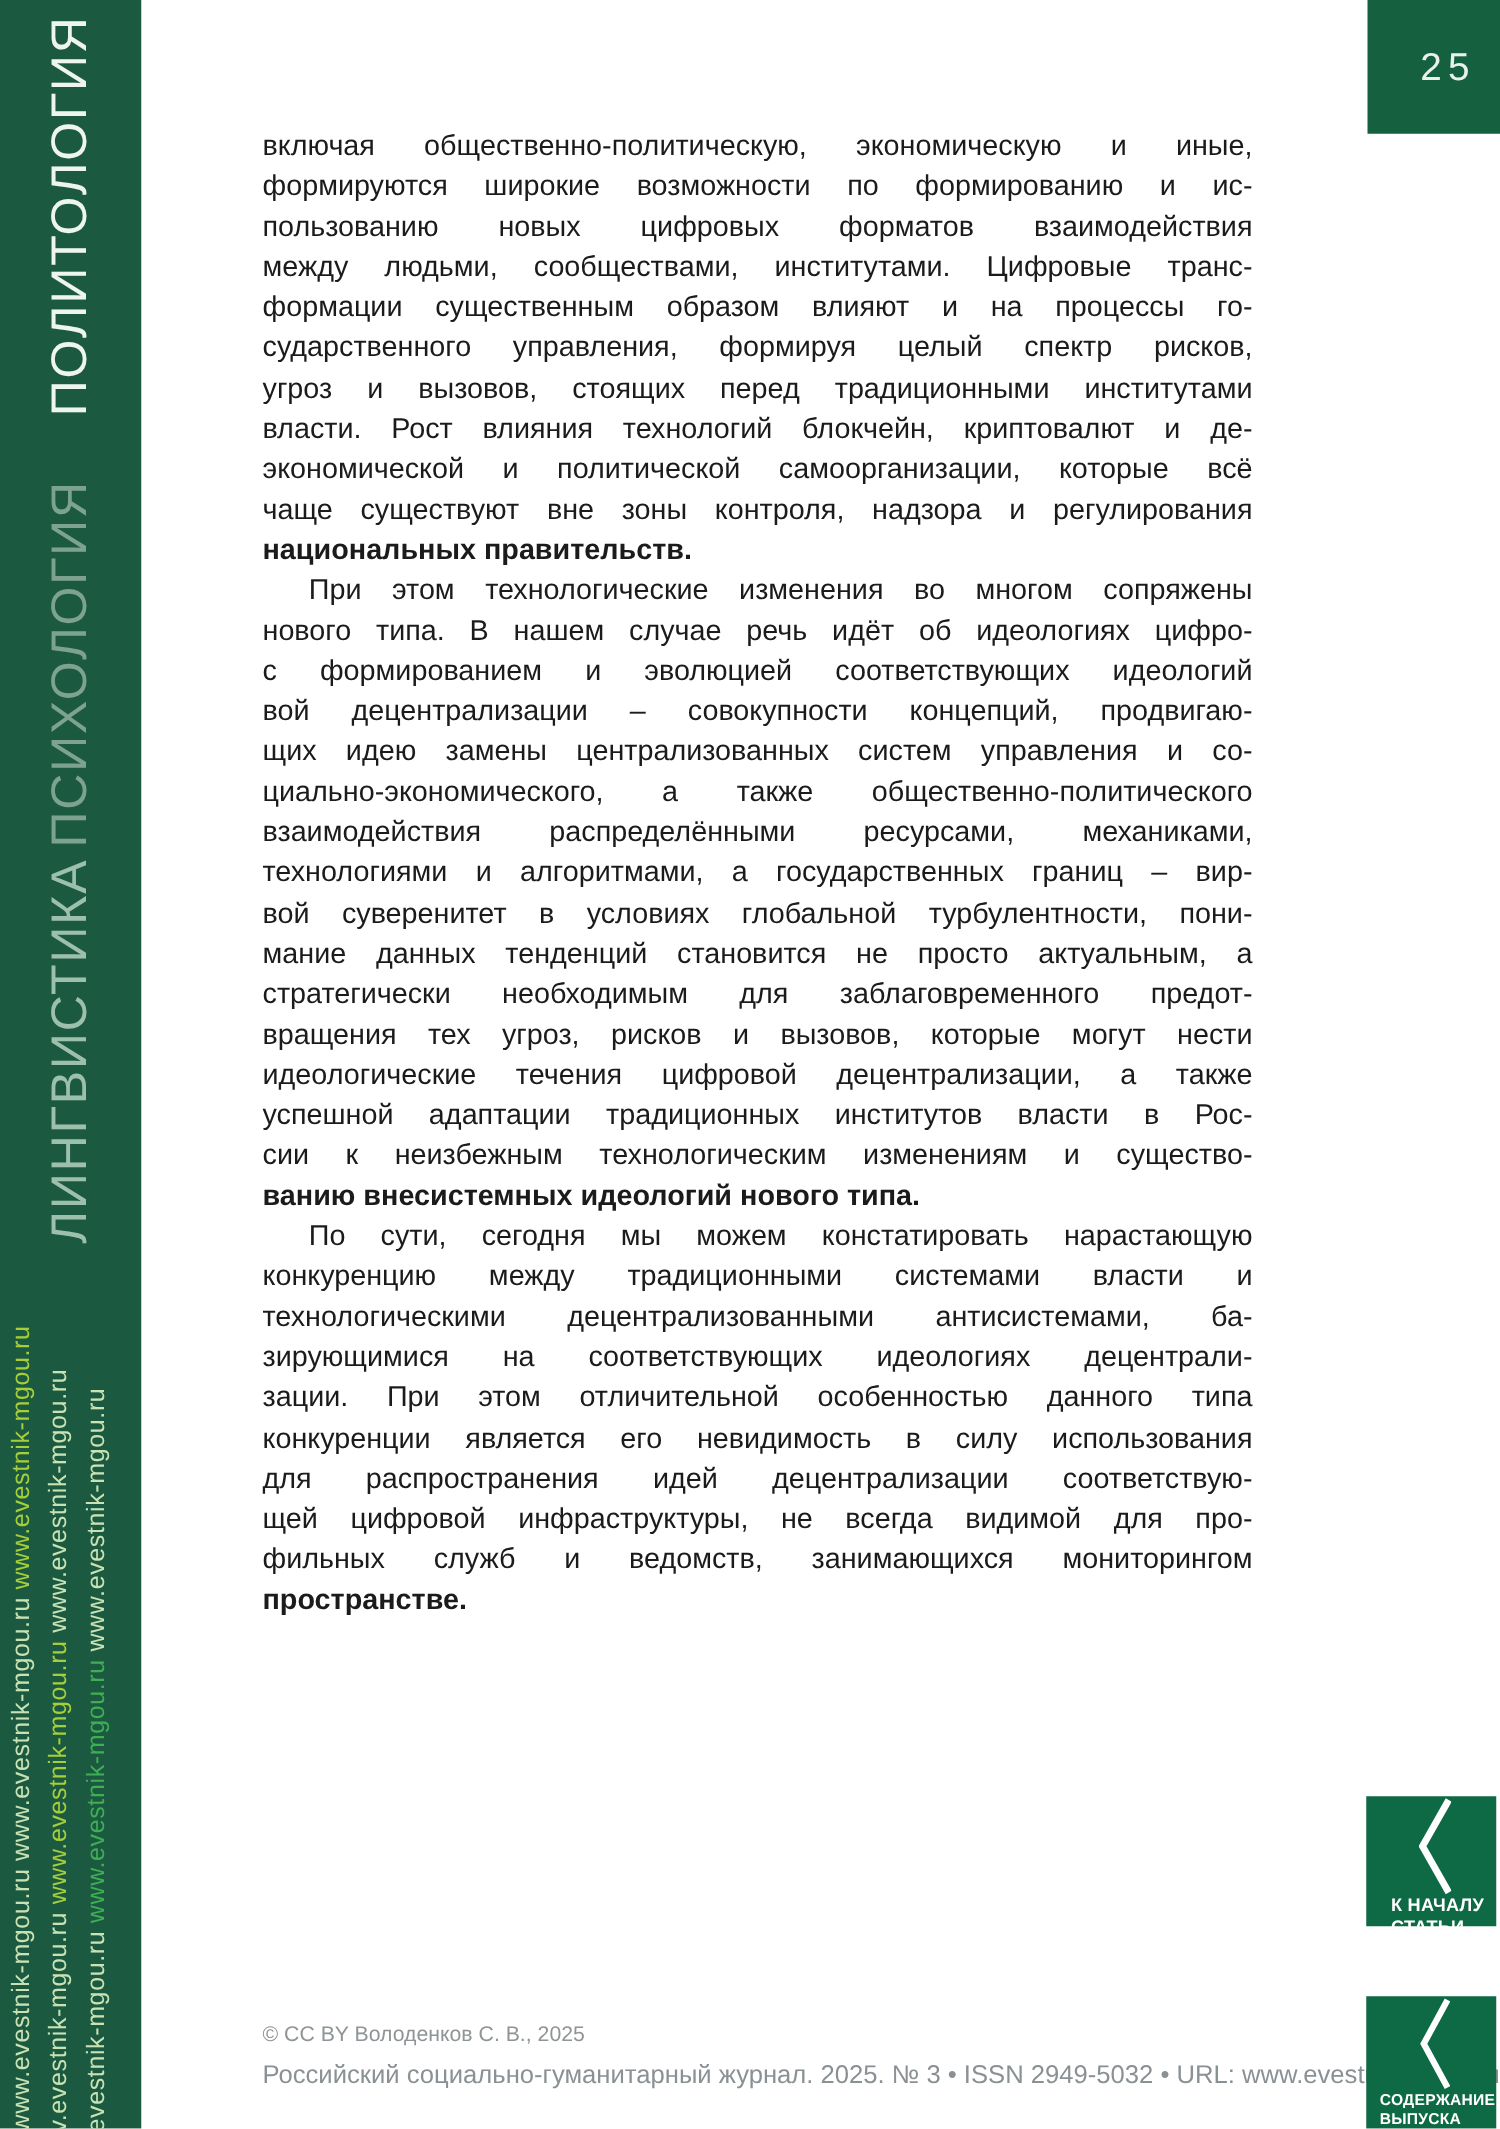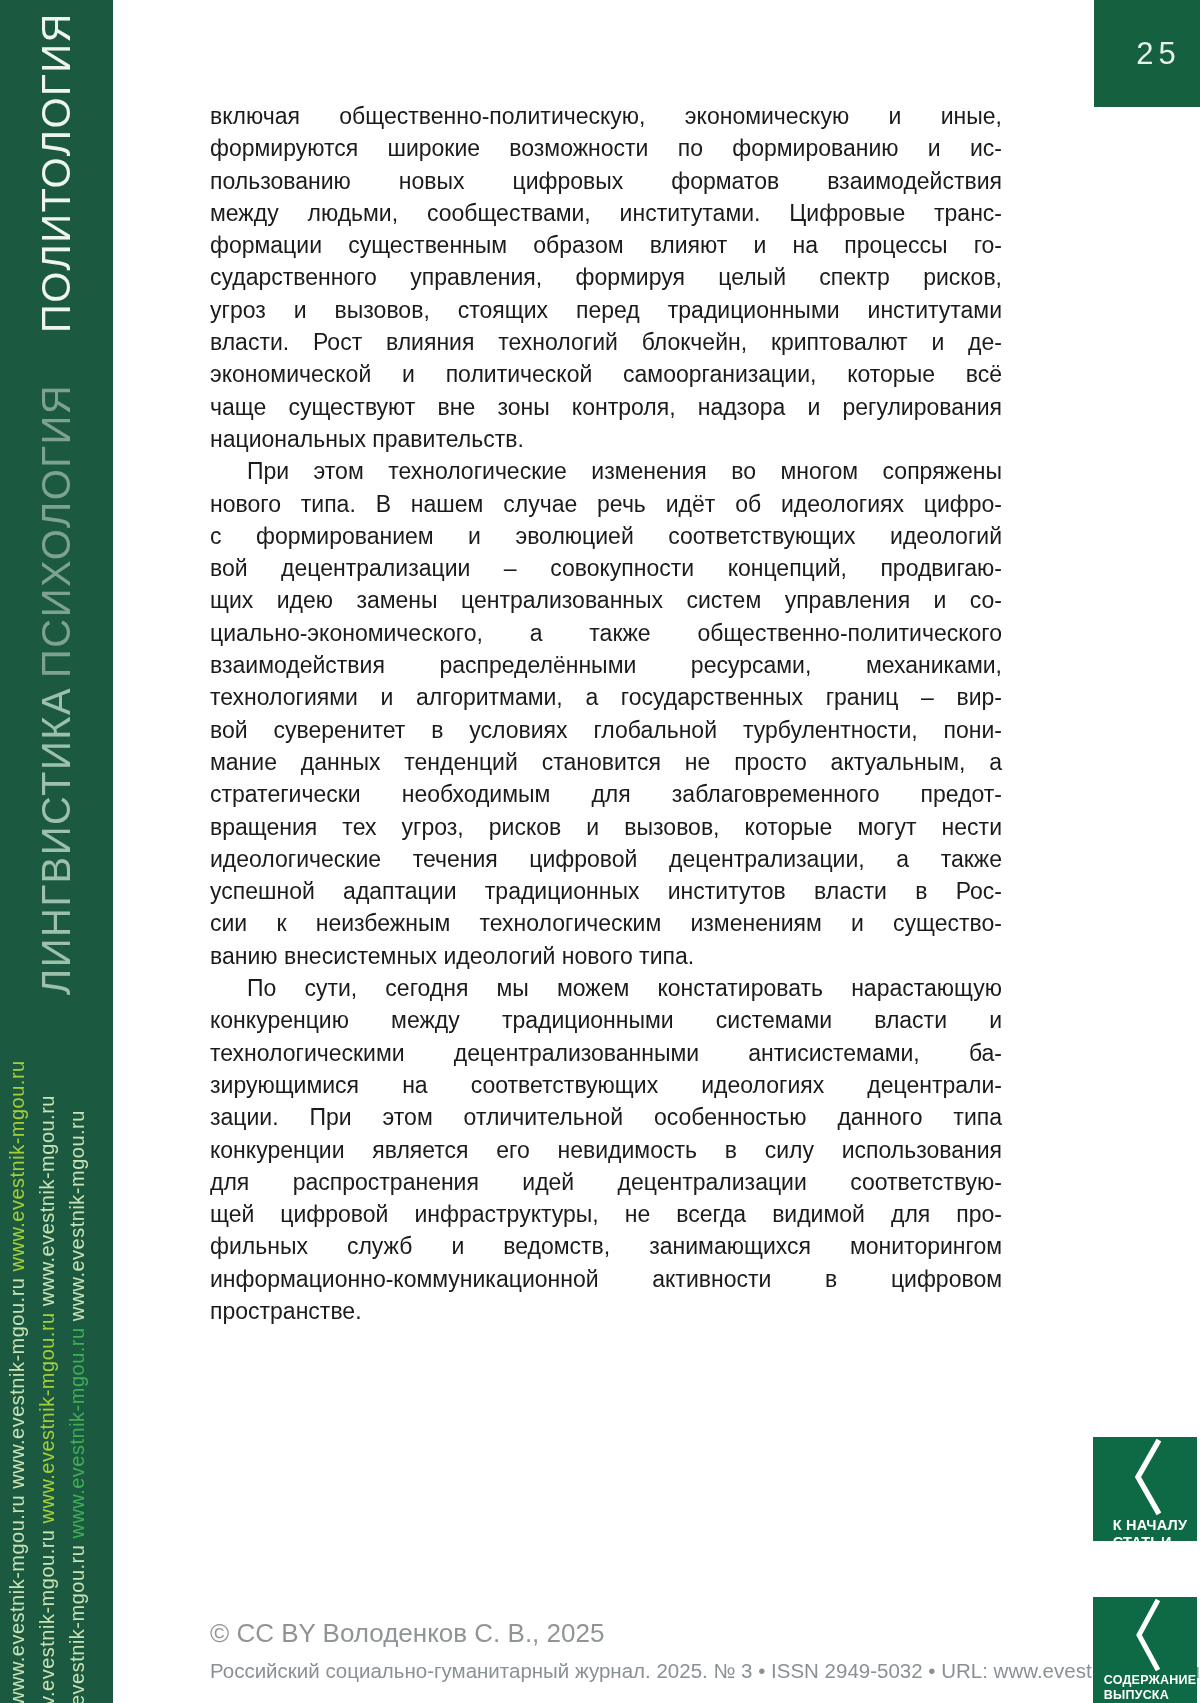--- a/index.html
+++ b/index.html
@@ -29,25 +29,25 @@
     position:absolute; left:1094px; top:0; width:106px; height:107px; background:#15603f;
     display:flex; align-items:center; justify-content:center;
     color:#e9f1ec; font-size:31px; letter-spacing:5px; padding-left:23px; box-sizing:border-box;
   }
   
   .content {
     position:absolute; left:210px; top:100px; width:792px;
     font-size:23px; line-height:32.3px; color:#1b1b1b; font-stretch:condensed;
   }
   .tline { text-align:justify; text-align-last:justify; }
-  .tline.pend { text-align-last:left; }
+  .tline.pend { text-align-last:left;font-weight:bold; }
   .tline.pindent { text-indent:37px; }
   
   .footer { position:absolute; left:210px; top:1618px; font-stretch:condensed; }
-  .f1 { color:#8f9496; font-size:26px; margin-bottom:10px; }
+  .f1 { color:#8f9496; font-size:17px; margin-bottom:10px; }
   .f2 { color:#8a9194; font-size:20.5px; }
   
   .badge {
     position:absolute; left:1093px; width:104px; background:#0e6a45; color:#ffffff;
     display:flex; align-items:center; box-sizing:border-box; padding-left:6px;
     text-decoration:none; cursor:pointer;flex-direction:column;
   }
   .badge.b0 { top:1437px; height:104px; }
   .badge.b1 { top:1597px; height:106px; }
   .badge svg { flex:0 0 auto; }
@@ -105,21 +105,20 @@
       <div class="tline pend">ванию внесистемных идеологий нового типа.</div>
       <div class="tline pindent">По сути, сегодня мы можем констатировать нарастающую</div>
       <div class="tline">конкуренцию между традиционными системами власти и</div>
       <div class="tline">технологическими децентрализованными антисистемами, ба-</div>
       <div class="tline">зирующимися на соответствующих идеологиях децентрали-</div>
       <div class="tline">зации. При этом отличительной особенностью данного типа</div>
       <div class="tline">конкуренции является его невидимость в силу использования</div>
       <div class="tline">для распространения идей децентрализации соответствую-</div>
       <div class="tline">щей цифровой инфраструктуры, не всегда видимой для про-</div>
       <div class="tline">фильных служб и ведомств, занимающихся мониторингом</div>
-      <div class="tline">информационно-коммуникационной активности в цифровом</div>
       <div class="tline pend">пространстве.</div>
     </main>
 
   <div class="footer">
     <div class="f1">© CC BY Володенков С. В., 2025</div>
     <div class="f2">Российский социально-гуманитарный журнал. 2025. № 3 • ISSN 2949-5032 • URL: www.evestnik-mgou.ru</div>
   </div>
 
   <a class="badge b0">
     <svg width="26" height="80" viewBox="0 0 26 80">

